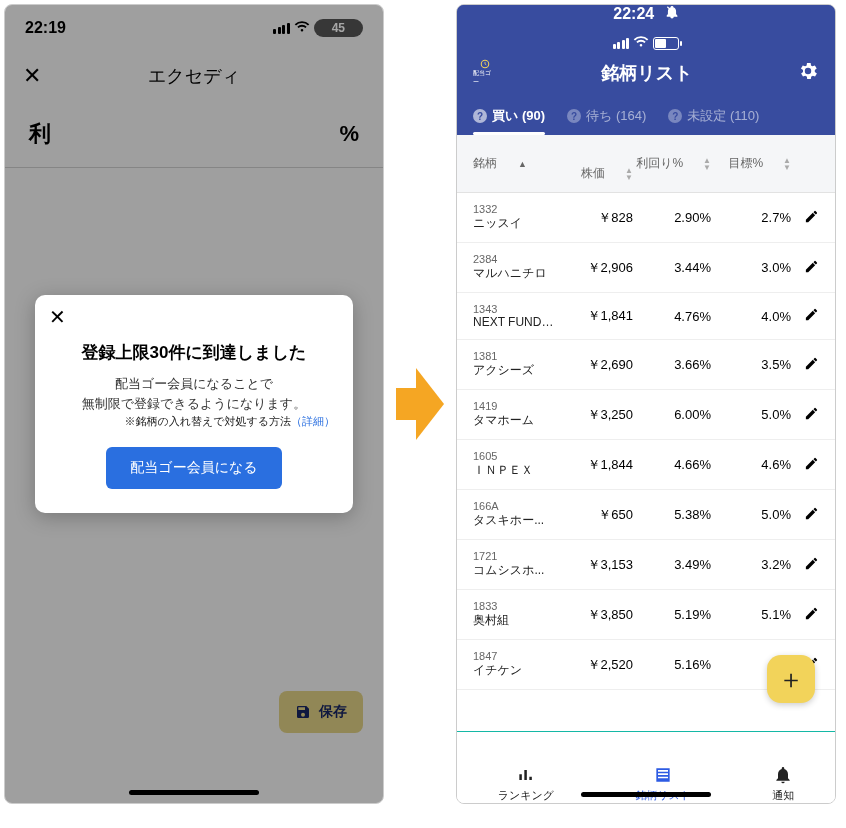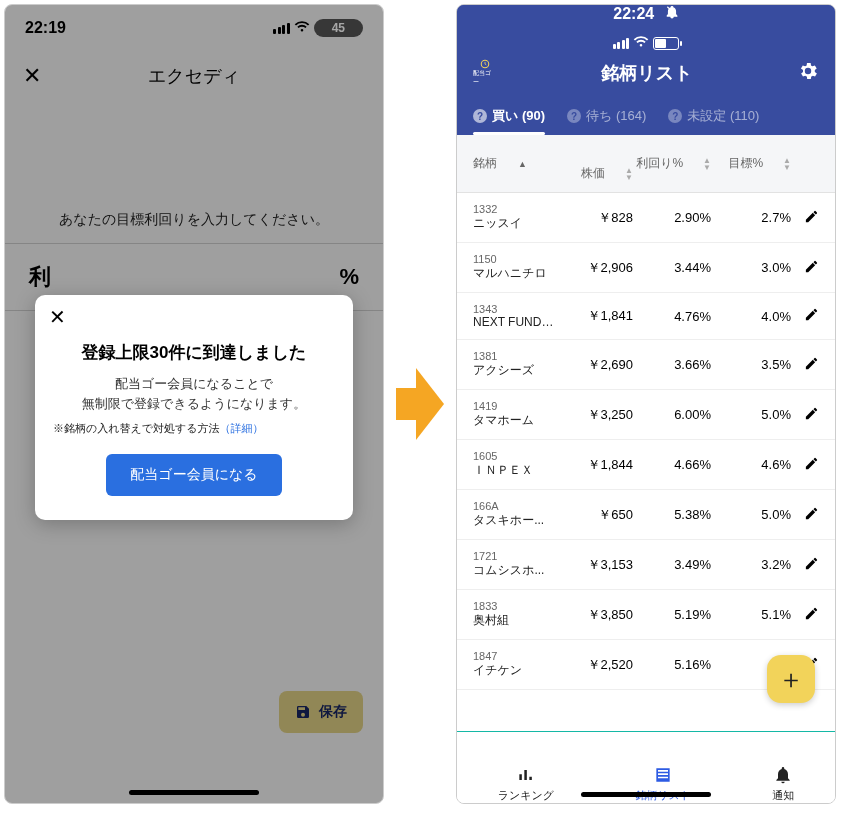--- a/index.html
+++ b/index.html
@@ -36,21 +36,21 @@
     .lp-prompt { text-align:center; font-size:14px; color:#222; padding: 110px 10px 14px; border-bottom:1px solid #ccc; }
     .yield-row { display:flex; justify-content:space-between; align-items:center; padding:18px 24px; font-size:22px; font-weight:600; border-bottom:1px solid #ccc;}
     .save-fab { position:absolute; right:20px; bottom:70px; background:#dfcf85; color:#172561; padding:12px 16px; border-radius:8px; display:flex; align-items:center; gap:8px; font-weight:600; font-size:14px;}
     .home-ind { position:absolute; bottom:8px; left:50%; transform:translateX(-50%); width:130px; height:5px; background:#000; border-radius:3px; }
 
     
     .modal { position:absolute; z-index:2; top:290px; left:30px; right:30px; background:#fff; border-radius:10px; padding:20px 18px; box-shadow:0 4px 20px rgba(0,0,0,0.25);}
     .modal .m-close { position:absolute; left:14px; top:10px; font-size:20px; font-weight:400; }
     .modal h2 { text-align:center; font-size:17px; font-weight:700; margin-top:26px; }
     .modal .m-body { text-align:center; font-size:13px; color:#333; margin-top:10px; line-height:1.5; }
-    .modal .m-note { text-align:left; font-size:11px; color:#222; margin-top:8px; }
+    .modal .m-note { text-align:right; font-size:11px; color:#222; margin-top:1px; }
     .modal .m-note a { color:#2a6fe0; }
     .modal .m-btn { display:block; margin:18px auto 4px; background:#2a6fe0; color:#fff; padding:12px 24px; border-radius:6px; font-size:14px; width:fit-content; }
 
     
     .arrow { width:48px; height:72px; position:relative; }
     .arrow .shaft { position:absolute; left:0; top:20px; width:22px; height:32px; background:#f5a623; }
     .arrow .head { position:absolute; left:20px; top:0; width:0; height:0; border-top:36px solid transparent; border-bottom:36px solid transparent; border-left:28px solid #f5a623; }
 
     
     .rp-top { background:#384c9f; color:#fff; }
@@ -118,21 +118,20 @@
             <span>45</span>
           </span>
       </span>
     </div>
 
     <div class="lp-header">
       <span class="close-x">✕</span>
       <span class="lp-title">エクセディ</span>
     </div>
 
-    <div class="lp-prompt">あなたの目標利回りを入力してください。</div>
 
     <div class="yield-row">
       <span>利</span>
       <span>%</span>
     </div>
 
     <div class="save-fab" style="z-index:0;">
       <svg width="16" height="16" viewBox="0 0 24 24">
           <path fill="#172561" d="M17 3H5a2 2 0 00-2 2v14a2 2 0 002 2h14a2 2 0 002-2V7l-4-4zm-5 16a3 3 0 110-6 3 3 0 010 6zm3-10H5V5h10v4z"></path>
         </svg>
@@ -258,21 +257,21 @@
           </div>
           <div class="r-price">￥828</div>
           <div class="r-yield">2.90%</div>
           <div class="r-target">2.7%</div>
           <div class="r-edit"><svg class="pen" viewBox="0 0 24 24">
               <path fill="#000" d="M3 17.25V21h3.75L17.8 9.94l-3.75-3.75L3 17.25zM20.7 7.04a1 1 0 000-1.41l-2.34-2.34a1 1 0 00-1.41 0l-1.83 1.83 3.75 3.75 1.83-1.83z"></path>
             </svg></div>
         </div>
         <div class="row">
           <div class="r-name">
-            <div class="code">1150</div>
+            <div class="code">2384</div>
             <div class="nm">マルハニチロ</div>
           </div>
           <div class="r-price">￥2,906</div>
           <div class="r-yield">3.44%</div>
           <div class="r-target">3.0%</div>
           <div class="r-edit"><svg class="pen" viewBox="0 0 24 24">
               <path fill="#000" d="M3 17.25V21h3.75L17.8 9.94l-3.75-3.75L3 17.25zM20.7 7.04a1 1 0 000-1.41l-2.34-2.34a1 1 0 00-1.41 0l-1.83 1.83 3.75 3.75 1.83-1.83z"></path>
             </svg></div>
         </div>
         <div class="row">

